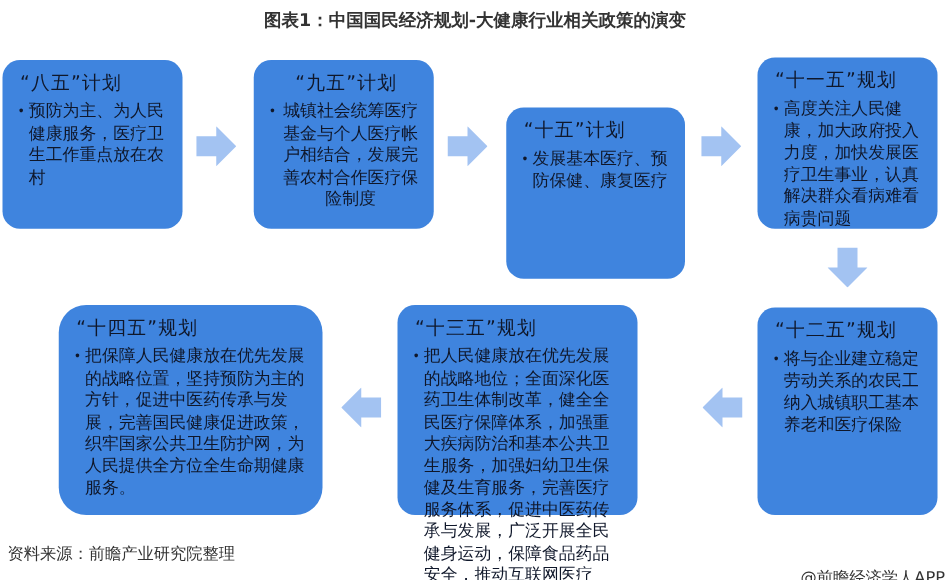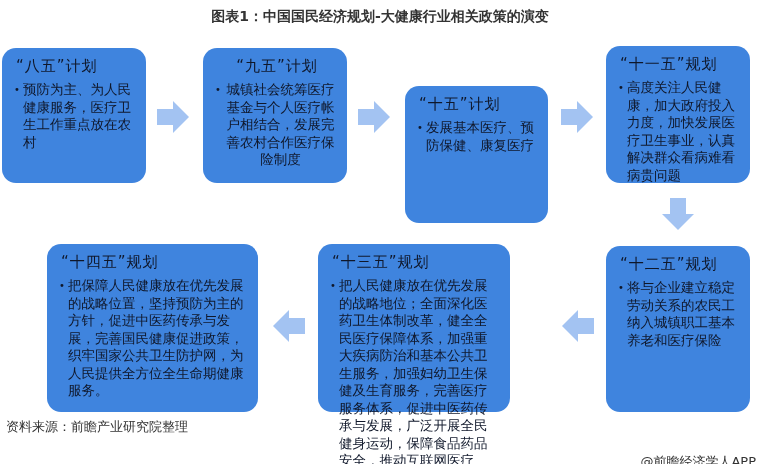--- a/index.html
+++ b/index.html
@@ -3,21 +3,21 @@
 <meta charset="utf-8">
 <style>
   html, body { margin:0; padding:0; }
   body { width:760px; height:464px; background:#ffffff; position:relative; overflow:hidden; font-family:"DejaVu Sans", sans-serif; }
   .title { position:absolute; left:0; top:8px; width:760px; text-align:center; font-size:14px; font-weight:bold; color:#333333; letter-spacing:0px; }
   .box { position:absolute; background:#3f84de; border-radius:14px; color:#0f172a; box-sizing:border-box; padding:8px 10px 8px 14px; }
   .box .bt { font-size:15px; line-height:20px; margin-bottom:5px; letter-spacing:1px; }
   .box .bd { font-size:13.5px; line-height:17.5px; position:relative; padding-left:7px; }
   .box .bd:before { content:"\2022"; position:absolute; left:-2px; top:0; font-size:10px; }
   .arrow { position:absolute; }
-  .footer-left { position:absolute; left:6px; top:418px; font-size:13px; color:#333333; }
+  .footer-left { position:absolute; left:6px; top:434px; font-size:13px; color:#333333; }
   .footer-right { position:absolute; right:4px; top:434px; font-size:13px; color:#333333;margin-top:19px; }
 </style>
 </head>
 <body>
 
 <div class="title">图表1：中国国民经济规划-大健康行业相关政策的演变</div>
 
 <div class="box" style="left:2px;top:48px;width:144px;height:135px;">
   <div class="bt">“八五”计划</div>
   <div class="bd">预防为主、为人民健康服务，医疗卫生工作重点放在农村</div>
@@ -65,19 +65,19 @@
 
 <div class="box" style="left:318px;top:244px;width:192px;height:168px;">
   <div class="bt">“十三五”规划</div>
   <div class="bd">把人民健康放在优先发展的战略地位；全面深化医药卫生体制改革，健全全民医疗保障体系，加强重大疾病防治和基本公共卫生服务，加强妇幼卫生保健及生育服务，完善医疗服务体系，促进中医药传承与发展，广泛开展全民健身运动，保障食品药品安全，推动互联网医疗</div>
 </div>
 
 <svg class="arrow" style="left:273px;top:310px;" width="32" height="32" viewBox="0 0 32 32">
   <polygon points="32,8 16,8 16,0 0,16 16,32 16,24 32,24" fill="#a3c3f2"></polygon>
 </svg>
 
-<div class="box" style="left:47px;top:244px;width:211px;height:168px;">
+<div class="box" style="left:47px;top:244px;width:211px;height:168px;border-radius:22px;">
   <div class="bt">“十四五”规划</div>
   <div class="bd">把保障人民健康放在优先发展的战略位置，坚持预防为主的方针，促进中医药传承与发展，完善国民健康促进政策，织牢国家公共卫生防护网，为人民提供全方位全生命期健康服务。</div>
 </div>
 
 <div class="footer-left">资料来源：前瞻产业研究院整理</div>
 <div class="footer-right">@前瞻经济学人APP</div>
 
 </body></html>

